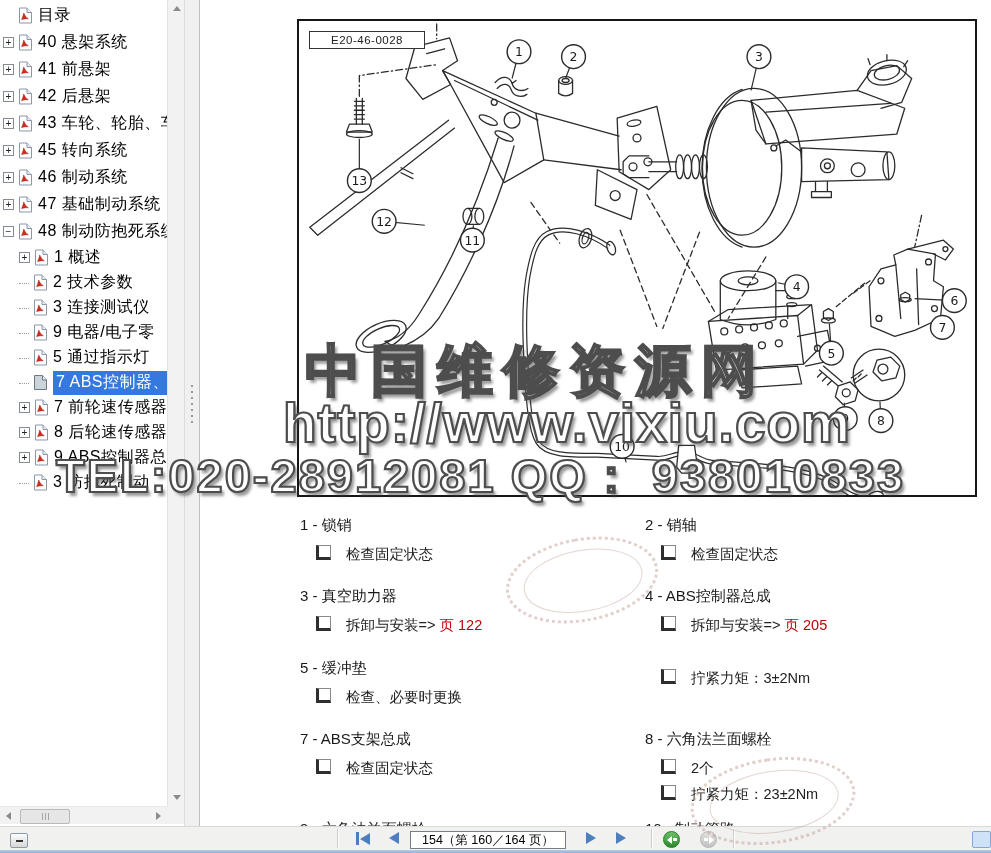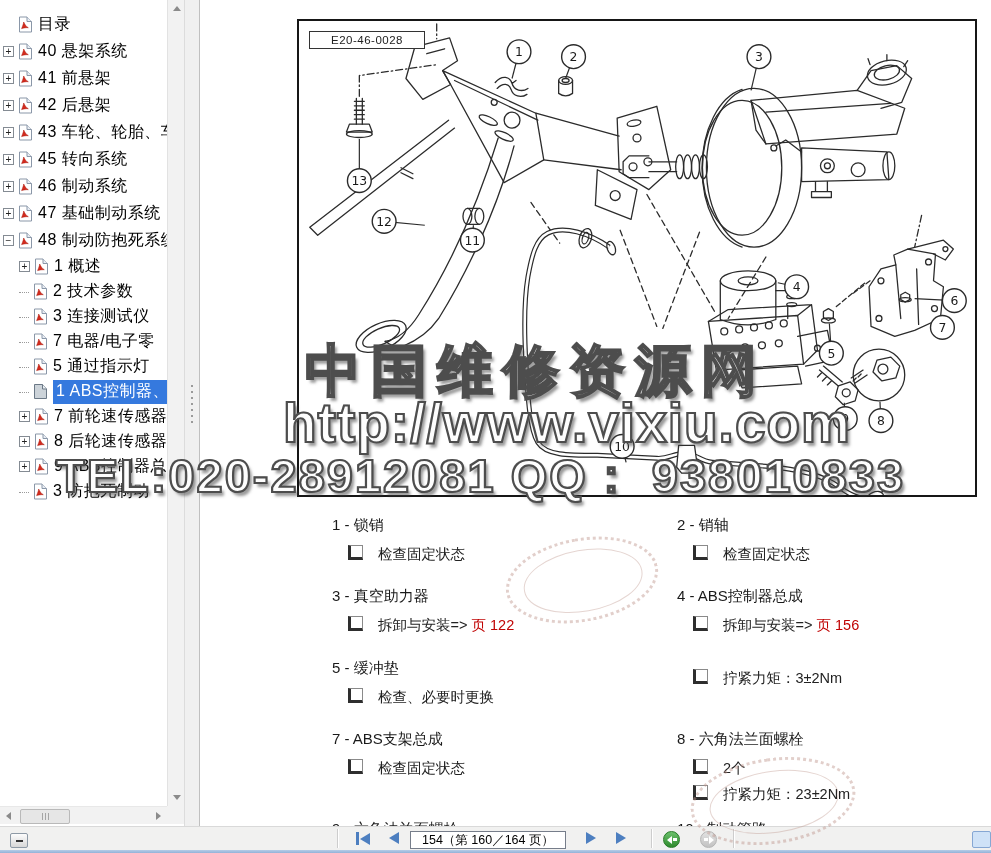--- a/index.html
+++ b/index.html
@@ -2,21 +2,21 @@
 <html><head>
 <meta charset="utf-8">
 <style>
   html,body{margin:0;padding:0;}
   body{
     width:991px;height:853px;position:relative;overflow:hidden;background:#fff;
     font-family:"Liberation Sans","DejaVu Sans",sans-serif;color:#000;
   }
   
   .left-panel{position:absolute;left:0;top:0;width:167px;height:826px;background:#fff;overflow:hidden;}
-  .tree{padding-top:11px;}
+  .tree{padding-top:2px;}
   .trow{height:27px;display:flex;align-items:center;padding-left:3px;white-space:nowrap;cursor:default;}
   .trow.child{height:25px;padding-left:19px;}
   .exp{width:11px;height:11px;min-width:11px;box-sizing:border-box;margin-right:4px;
        font-size:10px;line-height:9px;text-align:center;color:#222;}
   .exp.box{border:1px solid #848b93;background:#fff;}
   .exp.dash{height:0;border:none;border-top:1px dotted #9a9a9a;width:10px;min-width:10px;margin-top:1px;}
   .exp.blank{border:none;}
   .ticon{width:15px;height:17px;margin-right:5px;display:inline-block;flex:none;}
   .tlabel{font-size:16px;letter-spacing:0.5px;}
   .tlabel.sel{background:#3579DE;color:#fff;padding:1px 3px 2px 3px;}
@@ -37,21 +37,21 @@
   .grip{position:absolute;left:6px;top:385px;display:flex;flex-direction:column;gap:4px;}
   .grip i{display:block;width:2px;height:2px;background:#9a9a9a;}
   
   .main{position:absolute;left:200px;top:0;width:791px;height:826px;background:#fff;overflow:hidden;}
   .diagram-box{position:absolute;left:97px;top:19px;width:680px;height:478px;border:2.5px solid #161616;box-sizing:border-box;}
   .figlabel{position:absolute;left:10px;top:10px;border:1.2px solid #333;padding:2px 21px;font-size:11.5px;letter-spacing:0.5px;color:#222;background:#fff;z-index:3;}
   .artsvg{position:absolute;left:0;top:0;width:100%;height:100%;}
   
   .parts-col{position:absolute;top:0;width:342px;height:100%;}
   .parts-col.lc{left:100px;} .parts-col.rc{left:445px;}
-  .pgroup{position:absolute;left:0;width:342px;margin-left:32px;}
+  .pgroup{position:absolute;left:0;width:342px;}
   .ptitle{font-size:15px;color:#1a1a1a;}
   .psub{margin-top:10px;display:flex;align-items:flex-start;font-size:14.5px;color:#222;}
   .psub + .psub{margin-top:7px;}
   .cb{width:11px;height:11px;min-width:11px;background:#fff;border:1px solid #8a8a8a;
       border-left:3px solid #2e2e2e;border-bottom:3px solid #2e2e2e;margin-left:16px;margin-right:15px;}
   .red{color:#C00404;}
   
   .stamp{position:absolute;border:3px dotted rgba(190,150,140,0.45);border-radius:50%;z-index:30;pointer-events:none;}
   .stamp .inner{position:absolute;left:10%;top:12%;width:80%;height:76%;border:1px solid rgba(190,150,140,0.4);border-radius:50%;}
   .wm{position:absolute;z-index:50;pointer-events:none;white-space:nowrap;font-weight:bold;color:#fdfdfd;
@@ -194,38 +194,38 @@
           </svg></span>
         <span class="tlabel">3 连接测试仪</span>
       </div>
       <div class="trow child">
         <span class="exp dash"></span>
         <span class="ticon"><svg width="15" height="17" viewBox="0 0 15 17">
             <path d="M1.5 1h7.5l4.5 4.5V16h-12z" fill="#fff" stroke="#8a97a8"></path>
             <path d="M9 1v4.5h4.5" fill="#e8edf4" stroke="#8a97a8"></path>
             <path d="M3.6 12.6c1.1-2.7 1.9-5 2.1-6.6.9 2.1 2.4 4.6 4.6 5.7-1.9-.2-4.9.2-6.7.9z" fill="#d42b1e" stroke="#a81408" stroke-width="0.5"></path>
           </svg></span>
-        <span class="tlabel">7 电器/电子零</span>
+        <span class="tlabel">9 电器/电子零</span>
       </div>
       <div class="trow child">
         <span class="exp dash"></span>
         <span class="ticon"><svg width="15" height="17" viewBox="0 0 15 17">
             <path d="M1.5 1h7.5l4.5 4.5V16h-12z" fill="#fff" stroke="#8a97a8"></path>
             <path d="M9 1v4.5h4.5" fill="#e8edf4" stroke="#8a97a8"></path>
             <path d="M3.6 12.6c1.1-2.7 1.9-5 2.1-6.6.9 2.1 2.4 4.6 4.6 5.7-1.9-.2-4.9.2-6.7.9z" fill="#d42b1e" stroke="#a81408" stroke-width="0.5"></path>
           </svg></span>
         <span class="tlabel">5 通过指示灯</span>
       </div>
       <div class="trow child">
         <span class="exp dash"></span>
         <span class="ticon"><svg width="15" height="17" viewBox="0 0 15 17">
             <path d="M1.5 1.5h8L13.5 6v9.5h-12z" fill="#ccd3d9" stroke="#6b7886"></path>
             <path d="M9.5 1.5V6h4" fill="#e9eef2" stroke="#6b7886"></path>
           </svg></span>
-        <span class="tlabel sel">1 ABS控制器、</span>
+        <span class="tlabel sel">7 ABS控制器、</span>
       </div>
       <div class="trow child">
         <span class="exp box">+</span>
         <span class="ticon"><svg width="15" height="17" viewBox="0 0 15 17">
             <path d="M1.5 1h7.5l4.5 4.5V16h-12z" fill="#fff" stroke="#8a97a8"></path>
             <path d="M9 1v4.5h4.5" fill="#e8edf4" stroke="#8a97a8"></path>
             <path d="M3.6 12.6c1.1-2.7 1.9-5 2.1-6.6.9 2.1 2.4 4.6 4.6 5.7-1.9-.2-4.9.2-6.7.9z" fill="#d42b1e" stroke="#a81408" stroke-width="0.5"></path>
           </svg></span>
         <span class="tlabel">7 前轮速传感器</span>
       </div>
@@ -513,21 +513,21 @@
         <div class="ptitle">2 - 销轴</div>
         <div class="psub">
           <span class="cb"></span>
           <span>检查固定状态</span>
         </div>
       </div>
       <div class="pgroup" style="top: 587px;">
         <div class="ptitle">4 - ABS控制器总成</div>
         <div class="psub">
           <span class="cb"></span>
-          <span>拆卸与安装=&gt; <span class="red">页 156</span></span>
+          <span>拆卸与安装=&gt; <span class="red">页 205</span></span>
         </div>
       </div>
       <div class="pgroup" style="top: 659px;">
         <div class="psub">
           <span class="cb"></span>
           <span>拧紧力矩：3±2Nm</span>
         </div>
       </div>
       <div class="pgroup" style="top: 730px;">
         <div class="ptitle">8 - 六角法兰面螺栓</div>

